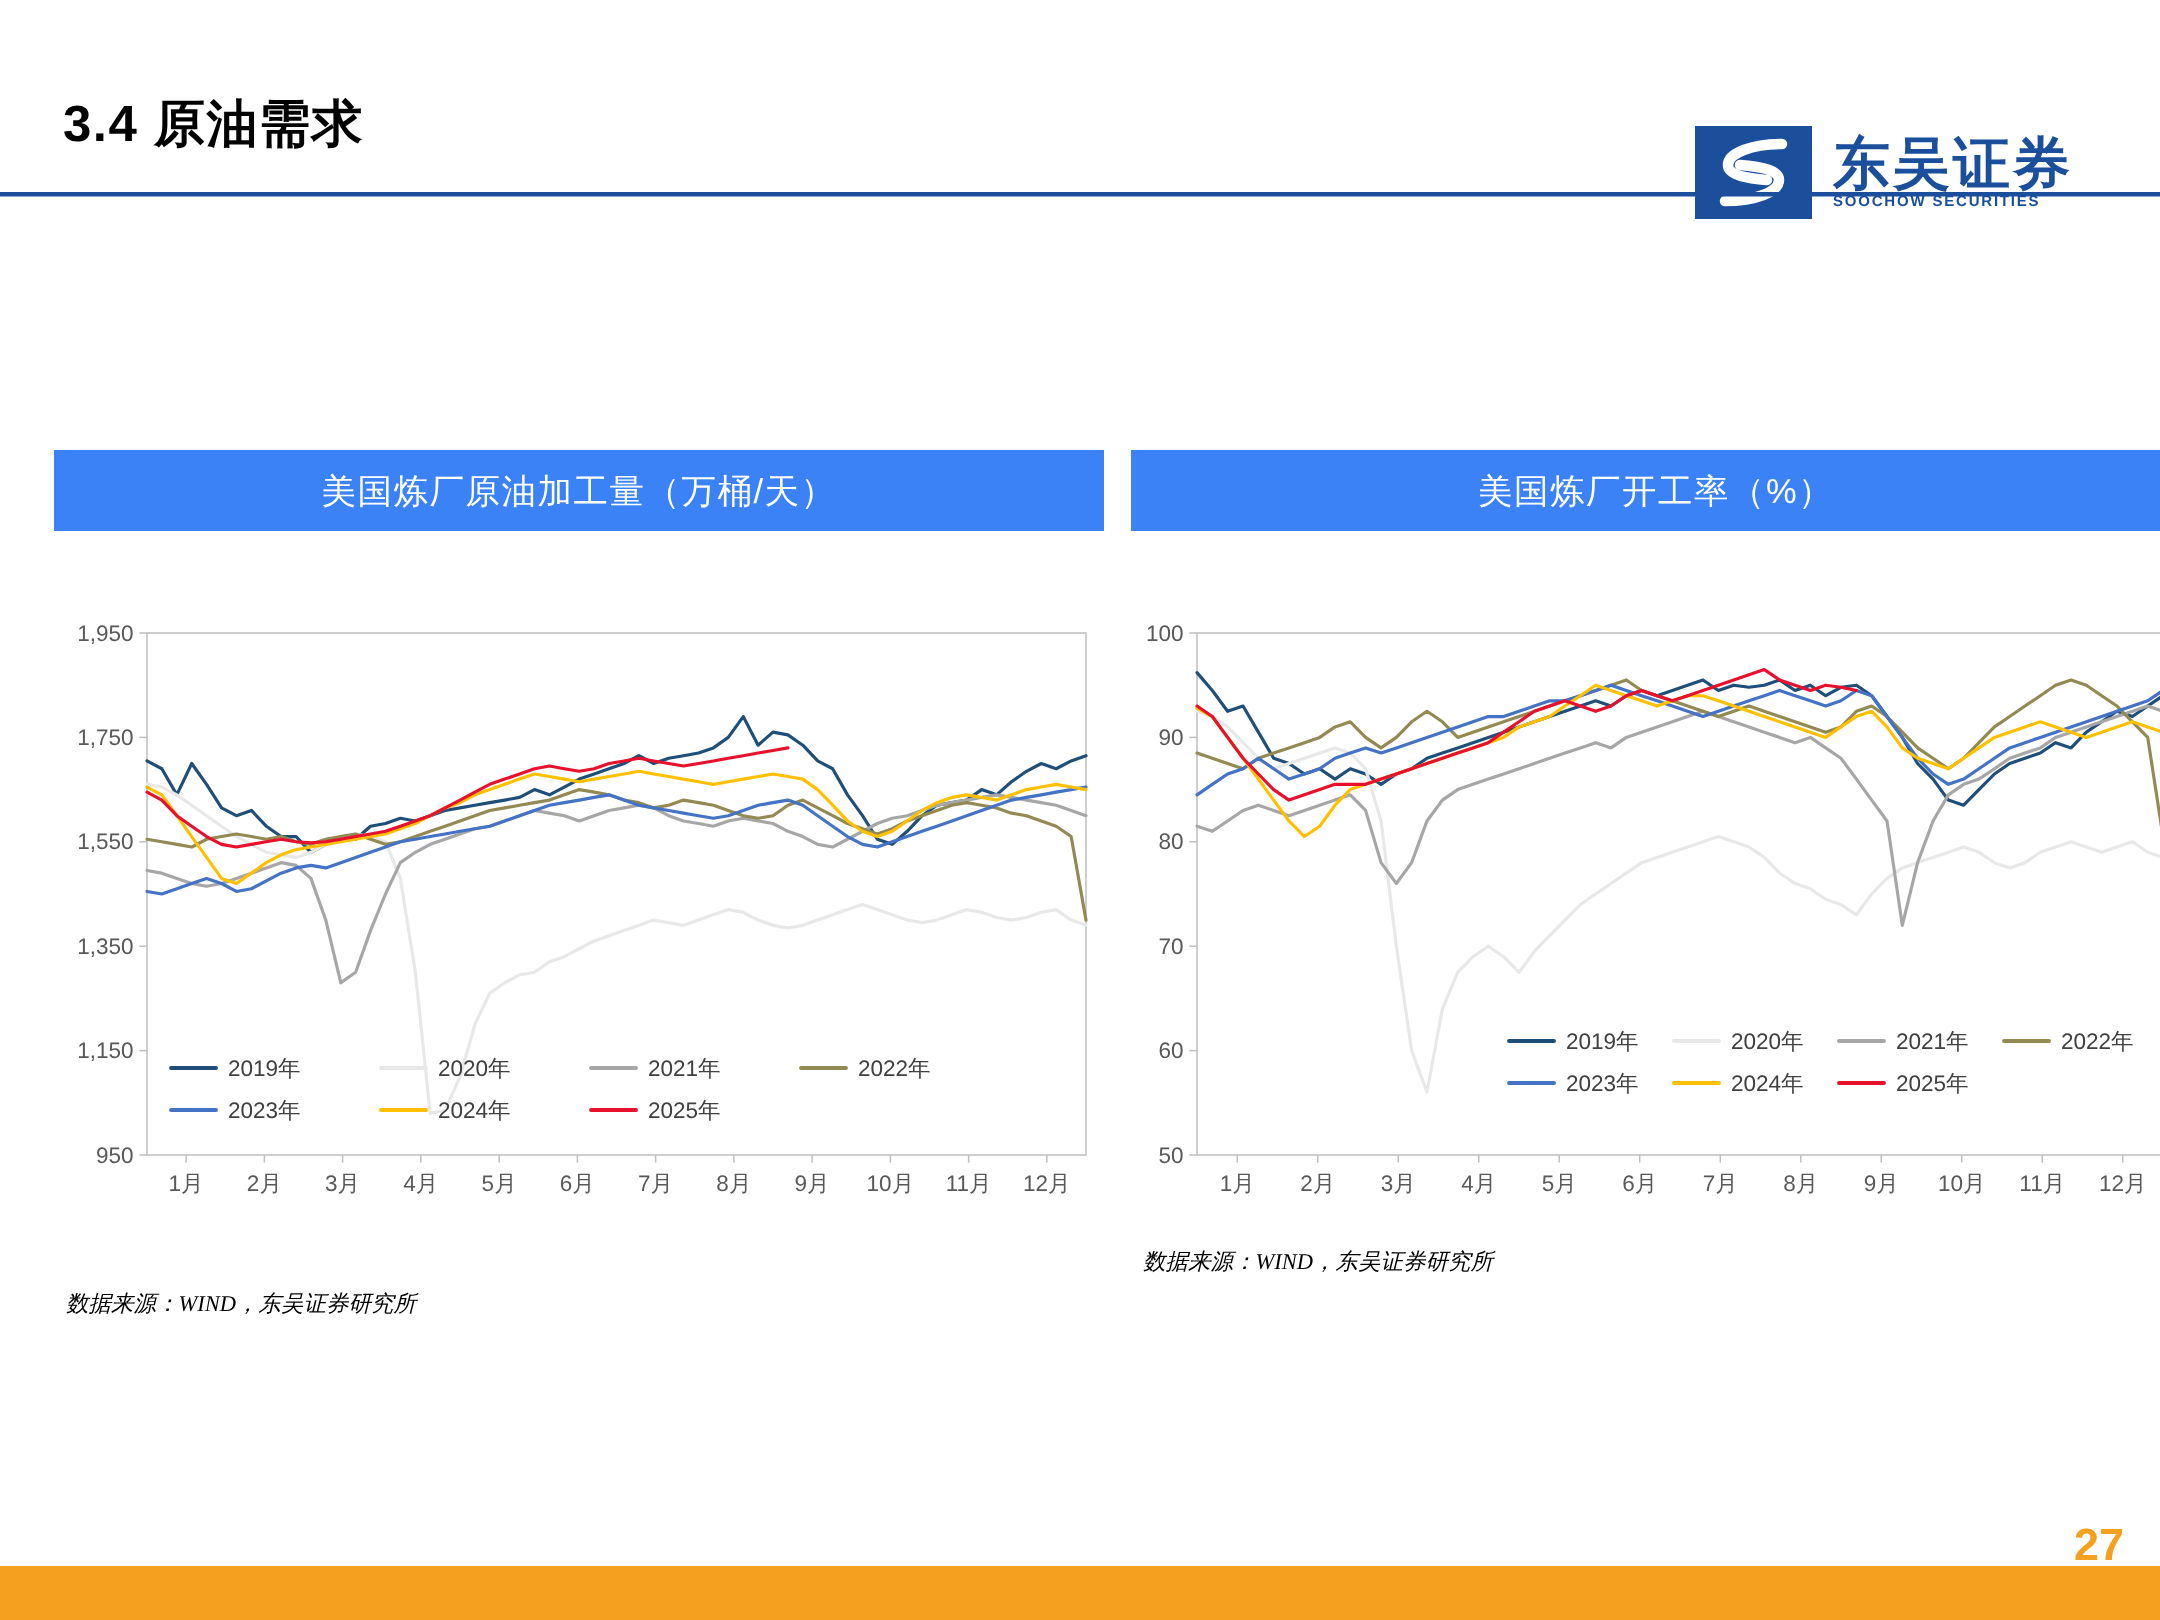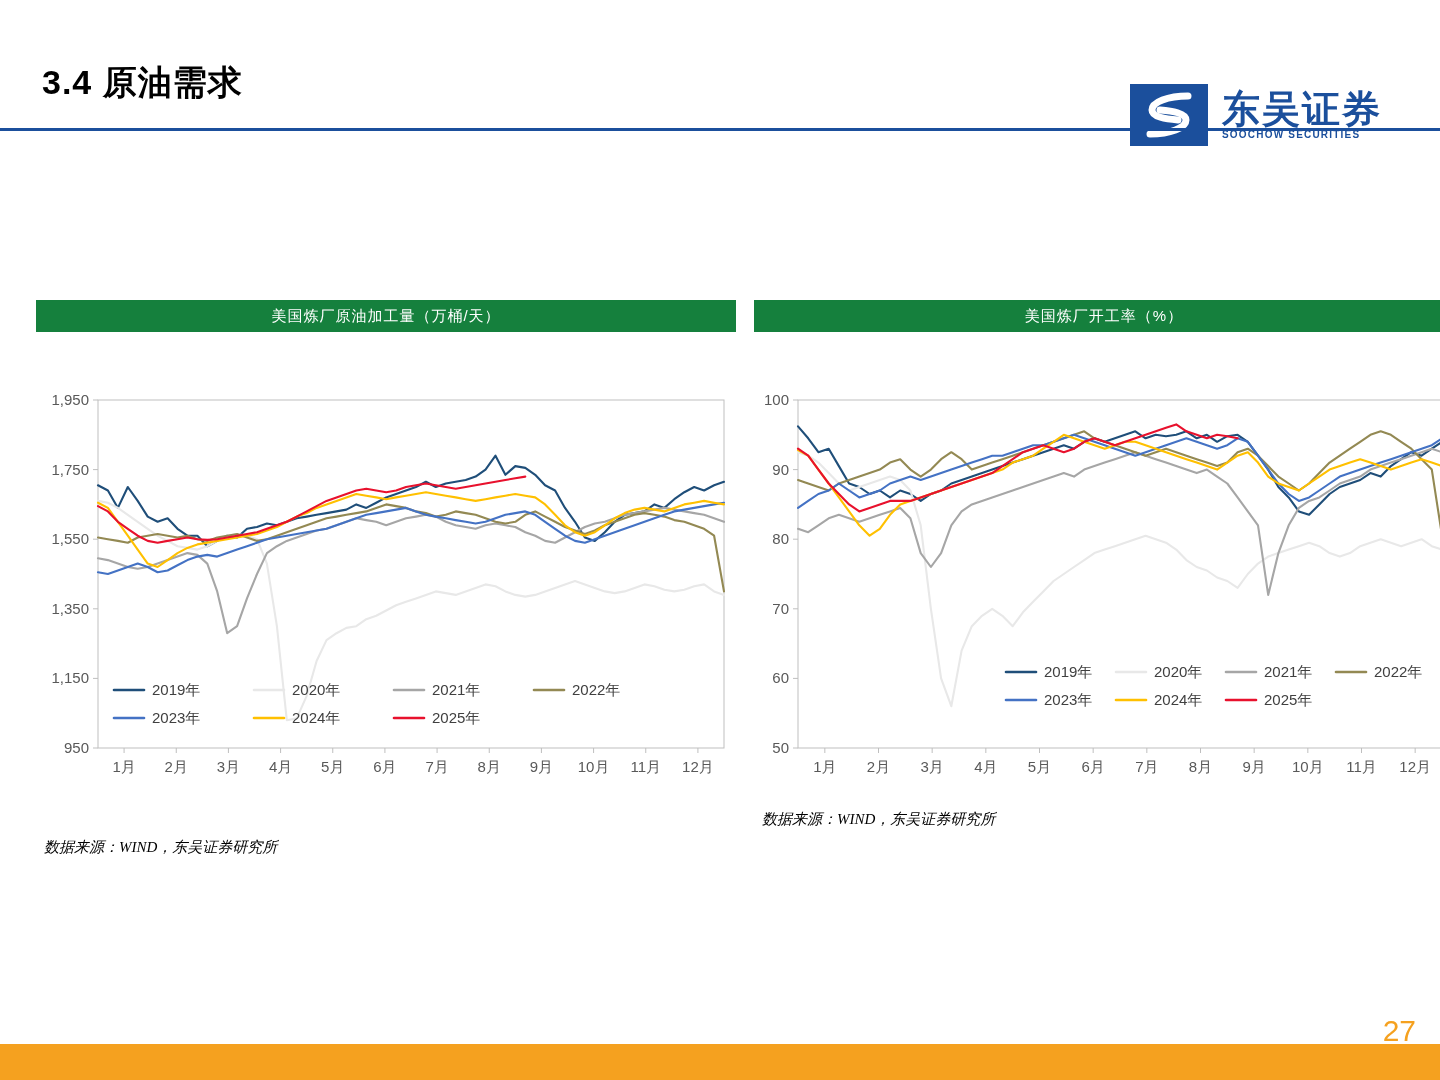--- a/index.html
+++ b/index.html
@@ -70,24 +70,24 @@
     height: 3px;
     background: #1b4f9c;
   }
 
   
   .panel { position: absolute; top: 300px; }
   #panel-left  { left: 36px;  width: 700px; }
   #panel-right { left: 754px; width: 700px; }
 
   .panel-banner {
-    height: 32px;
-    background: #15803d;
+    height: 54px;
+    background: #3b82f6;
     color: #ffffff;
-    font-size: 15px;
+    font-size: 23px;
     display: flex;
     align-items: center;
     justify-content: center;
     letter-spacing: 1px;
   }
 
   .plot-wrap {
     position: relative;
     margin-top: 58px;
     height: 400px;
@@ -124,21 +124,21 @@
     width: 1440px;
     height: 36px;
     background: #f5a11f;
   }
   #page-number {
     position: absolute;
     right: 24px;
     bottom: 32px;
     font-size: 30px;
     color: #f5a11f;
-    font-weight: normal;
+    font-weight: bold;
   }
 </style>
 </head>
 <body>
 
 <div id="slide-title">3.4 原油需求</div>
 
 <div id="logo">
   <div class="mark">
     <svg width="78" height="62" viewBox="0 0 78 62">

